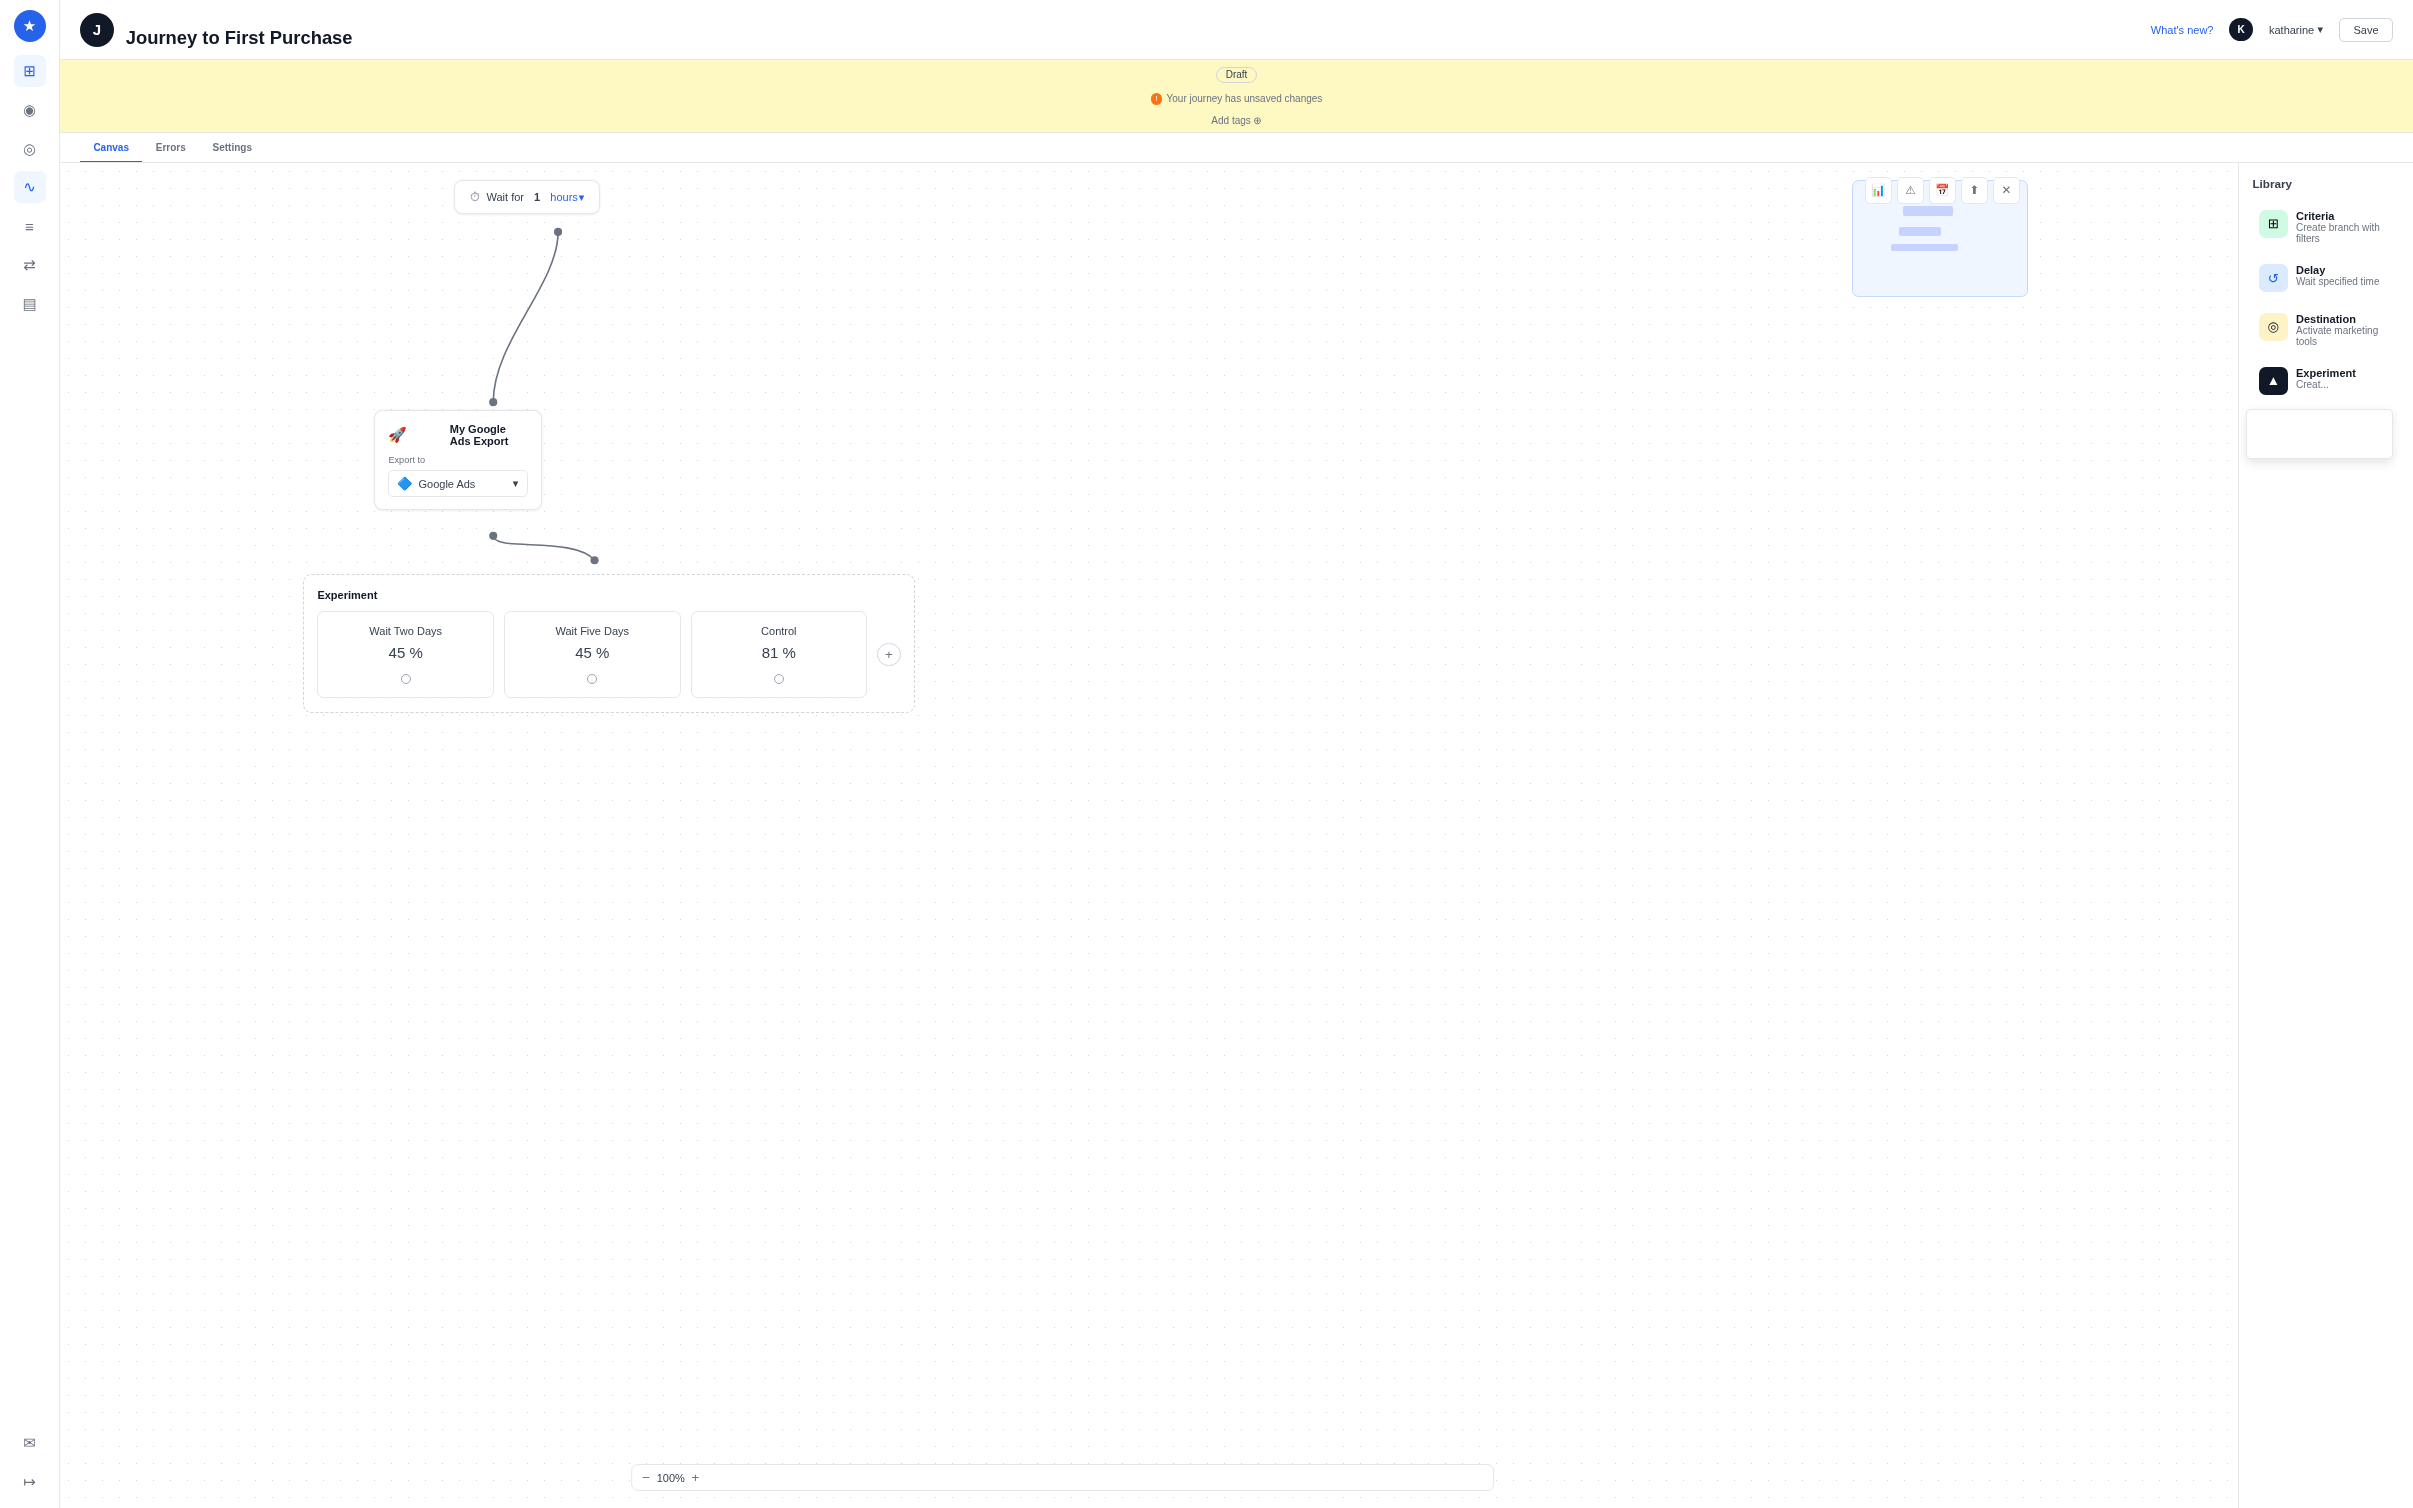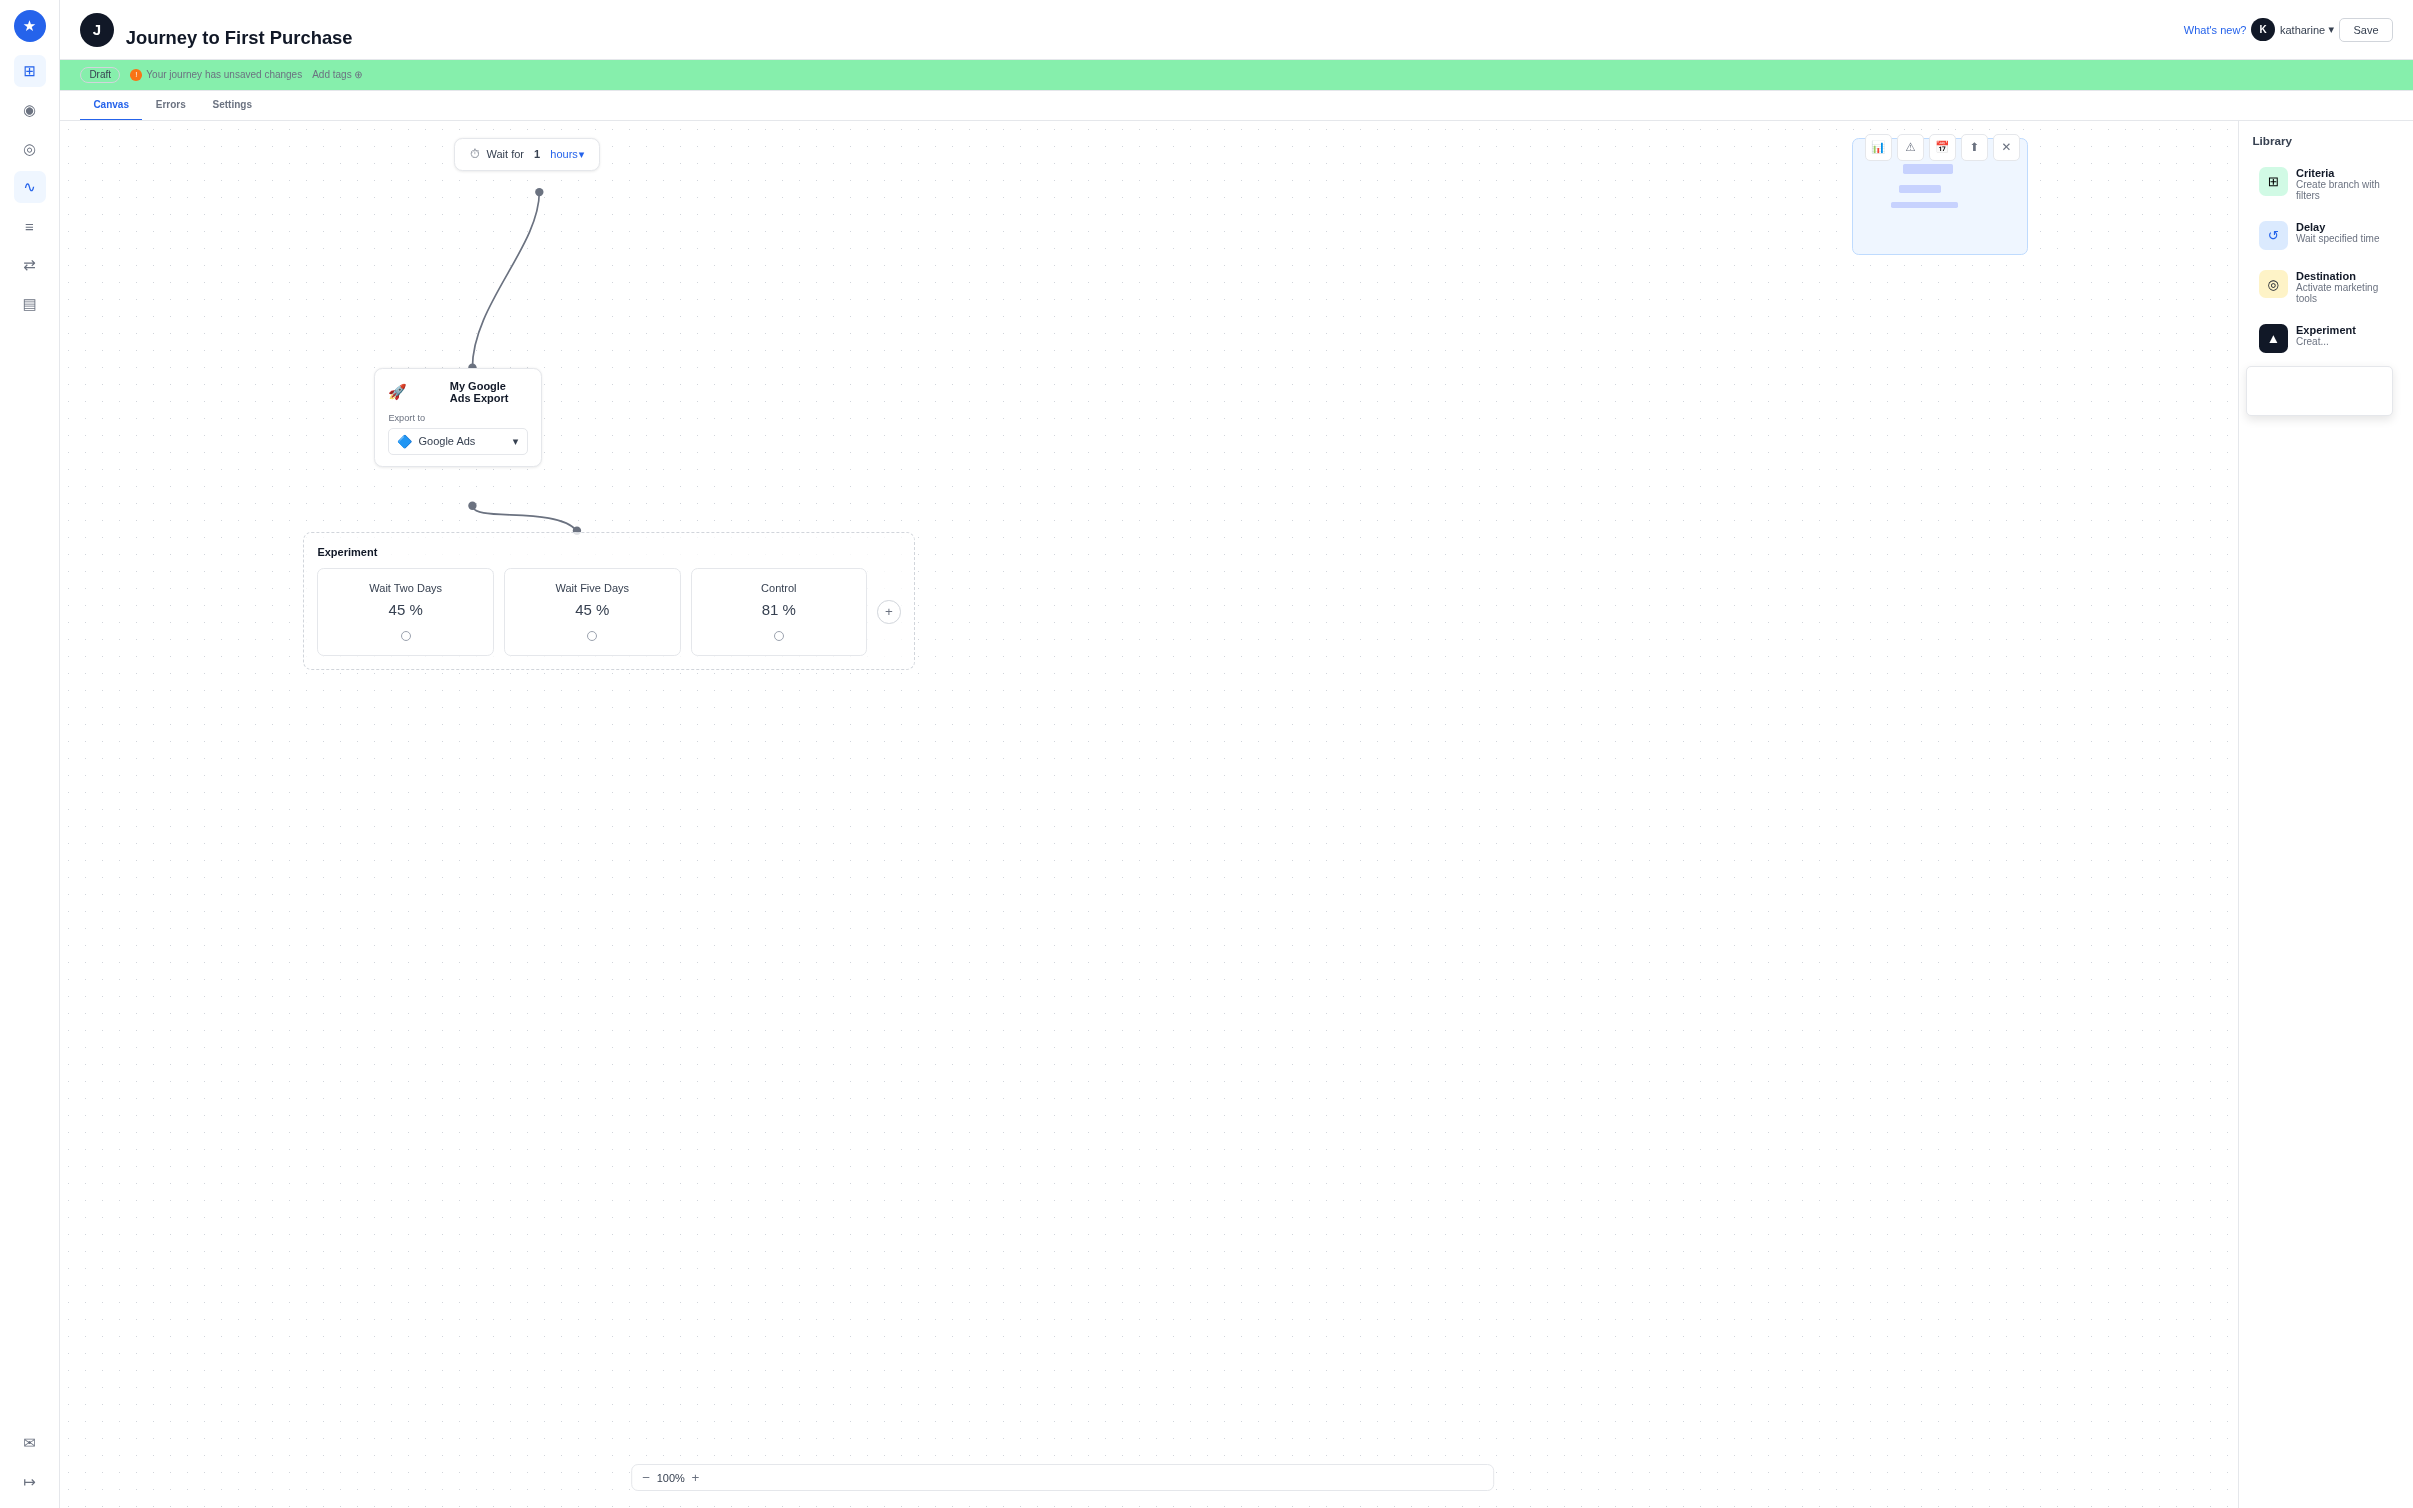--- a/index.html
+++ b/index.html
@@ -46,21 +46,21 @@
       background: #fff;
     }
     .topbar-left { display: flex; align-items: center; gap: 11.7px; }
     .journey-icon {
       width: 34px; height: 34px; border-radius: 50%;
       background: #111827;
       color: #fff; font-size: 15px; font-weight: 700;
       display: flex; align-items: center; justify-content: center;
     }
     .journey-title { font-size: 18.4px; font-weight: 600; color: #111827; margin-top: 17px; }
-    .topbar-right { display: flex; align-items: center; gap: 5px; }
+    .topbar-right { display: flex; align-items: center; gap: 16px; }
     .whats-new-btn {
       background: none; border: none;
       color: #2563eb; font-size: 11px; font-weight: 500; cursor: pointer;
     }
     .user-avatar {
       width: 23.5px; height: 23.5px; border-radius: 50%;
       background: #111827; color: #fff;
       font-size: 10px; font-weight: 700;
       display: flex; align-items: center; justify-content: center;
     }
@@ -69,21 +69,22 @@
       padding: 5px 13.4px; border: 0.8px solid #d1d5db;
       background: #fff; border-radius: 5px;
       font-size: 11px; color: #374151; cursor: pointer;
     }
 
     
     .subbar {
       display: flex; align-items: center; gap: 10px;
       padding: 6.7px 20px;
       border-bottom: 0.8px solid #e5e7eb;
-      background: #86efac;
+      background: #fef9c3;
+      flex-direction: column;
     }
     .draft-badge {
       padding: 1.7px 8.4px; border-radius: 17px;
       border: 0.8px solid #d1d5db;
       font-size: 10px; color: #374151; font-weight: 500;
     }
     .unsaved-msg { display: flex; align-items: center; gap: 4.2px; font-size: 10px; color: #6b7280; }
     .unsaved-dot { width: 11.7px; height: 11.7px; border-radius: 50%; background: #f97316; display: flex; align-items: center; justify-content: center; color: #fff; font-size: 7.5px; }
     .add-tags { font-size: 10px; color: #6b7280; cursor: pointer; display: flex; align-items: center; gap: 2.5px; }
 

